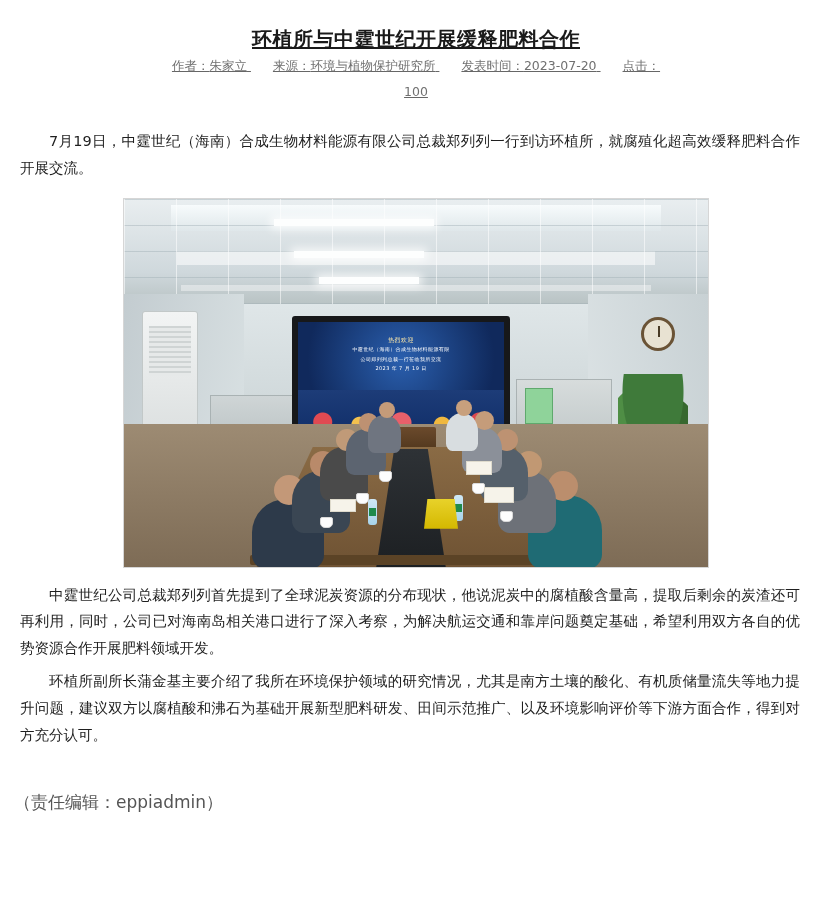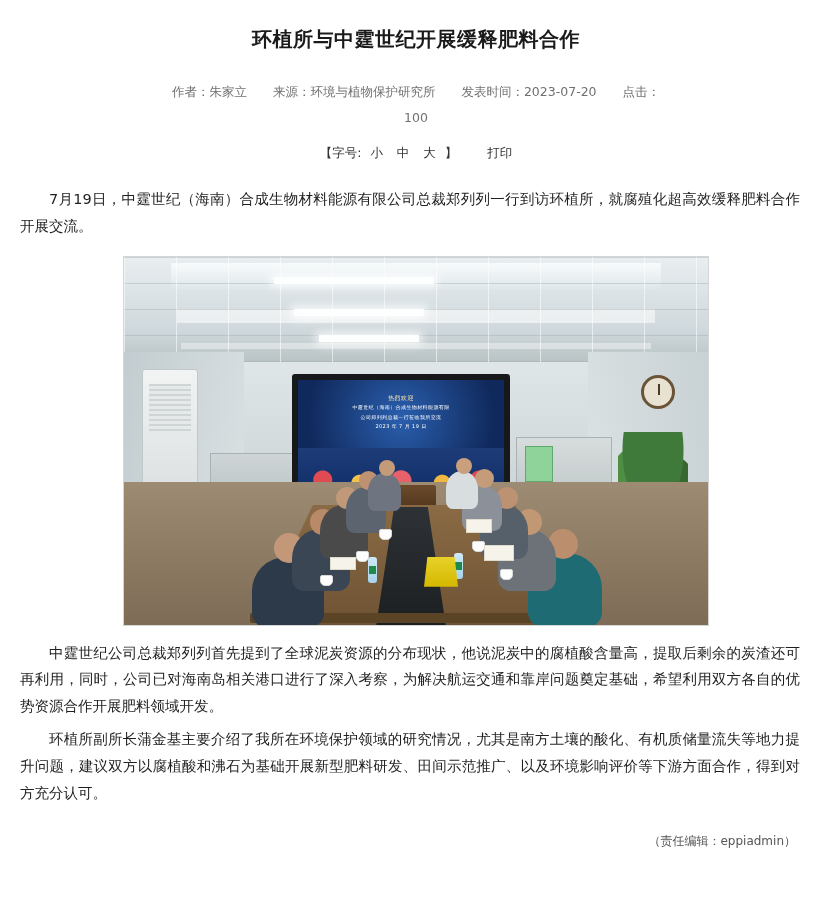--- a/index.html
+++ b/index.html
@@ -20,27 +20,28 @@
     padding: 0 14px;
   }
   .article-title {
     text-align: center;
     font-size: 20px;
     font-weight: bold;
     color: #1a1a1a;
     margin-top: 26px;
     margin-bottom: 0;
     letter-spacing: 0.5px;
+    text-decoration: underline;
   }
   .meta-line {
     text-align: center;
     font-size: 12.5px;
     color: #666666;
-    margin-top: 26px;
     line-height: 2.0;
+    text-decoration: underline;
   }
   .meta-line .meta-seg {
     margin: 0 11px;
     white-space: nowrap;
   }
   .meta-line .meta-label { color: #707070; }
   .meta-line .meta-value { color: #707070; }
   .hits-number {
     display: block;
     font-size: 12.5px;
@@ -234,24 +235,24 @@
   }
   .ph-bag {
     position: absolute; left: 300px; top: 300px; width: 34px; height: 30px;
     background: linear-gradient(#e8d22a, #d4b800);
     clip-path: polygon(10% 0, 90% 0, 100% 100%, 0 100%);
   }
   .ph-paper {
     position: absolute; background: #f6f3ea; border: 1px solid #dedacc;
   }
   .credit {
-    margin-top: 26px;
+    margin-top: 42px;
     padding-right: 22px;
-    text-align: right;
-    font-size: 12px;
+    text-align: left;
+    font-size: 17px;
     color: #555555;
   }
 </style>
 </head>
 <body>
 
 <div class="page">
 
   <h1 class="article-title">环植所与中霆世纪开展缓释肥料合作</h1>
 
@@ -264,28 +265,20 @@
     </span>
     <span class="meta-seg">
       <span class="meta-label">发表时间：</span><span class="meta-value">2023-07-20</span>
     </span>
     <span class="meta-seg">
       <span class="meta-label">点击：</span>
     </span>
     <span class="hits-number">100</span>
   </div>
 
-  <div class="tools-line">
-    <span class="fs-label">【字号:</span>
-    <span class="fs-opt">小</span>
-    <span class="fs-opt">中</span>
-    <span class="fs-opt">大</span>
-    <span class="fs-label">】</span>
-    <span class="print-link">打印</span>
-  </div>
 
   <div class="content">
 
     <p>7月19日，中霆世纪（海南）合成生物材料能源有限公司总裁郑列列一行到访环植所，就腐殖化超高效缓释肥料合作开展交流。</p>
 
     <div class="figure">
       <div class="photo" role="img">
         <div class="ph-ceiling"></div>
         <div class="ph-ceiling-grid"></div>
         <div class="ph-lamp" style="left:150px;top:20px;width:160px;"></div>

